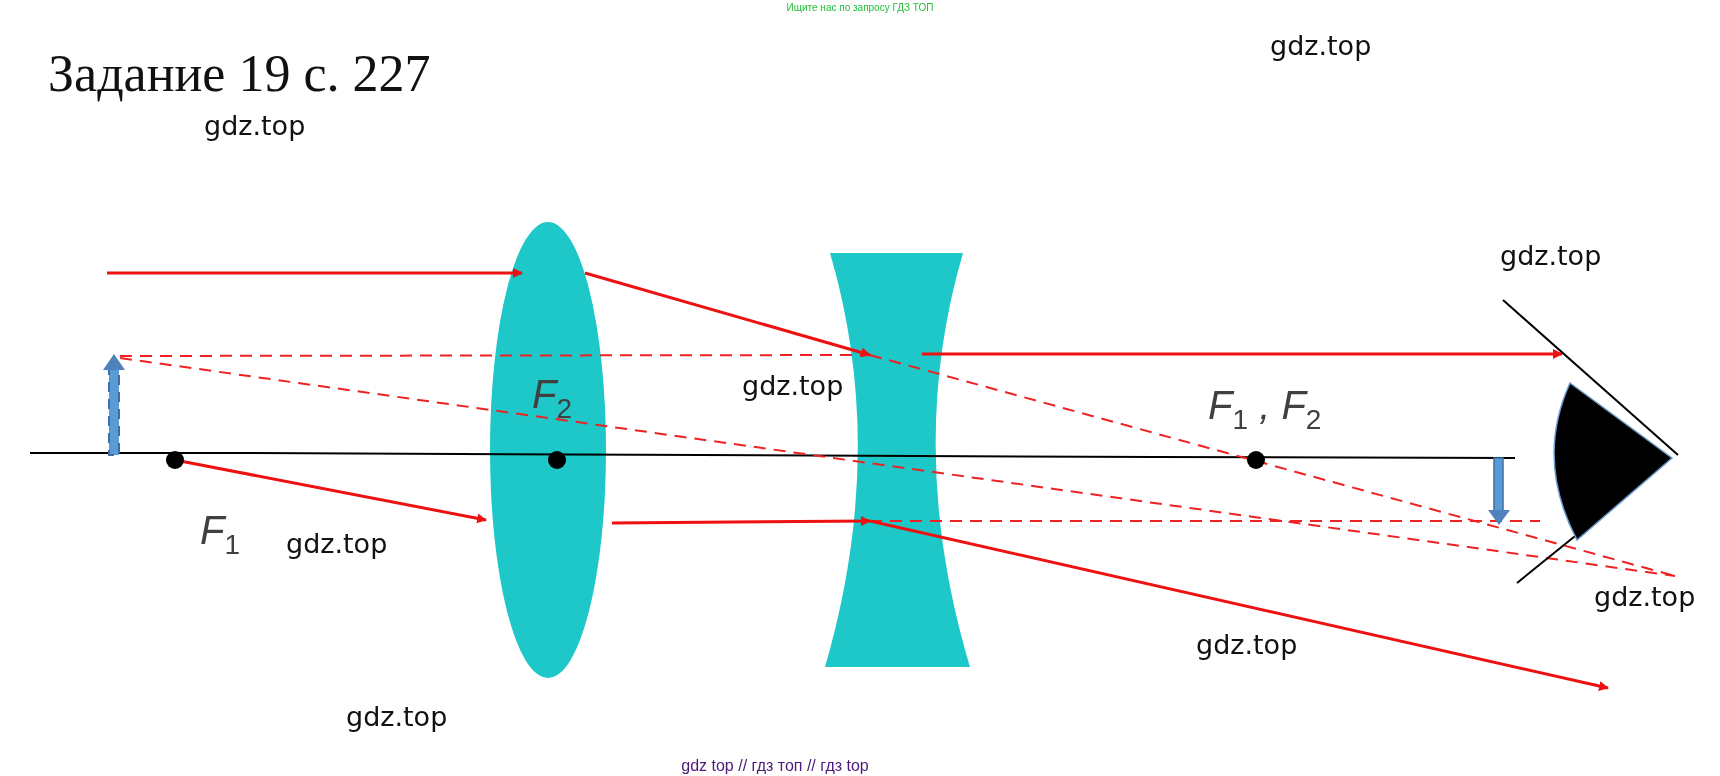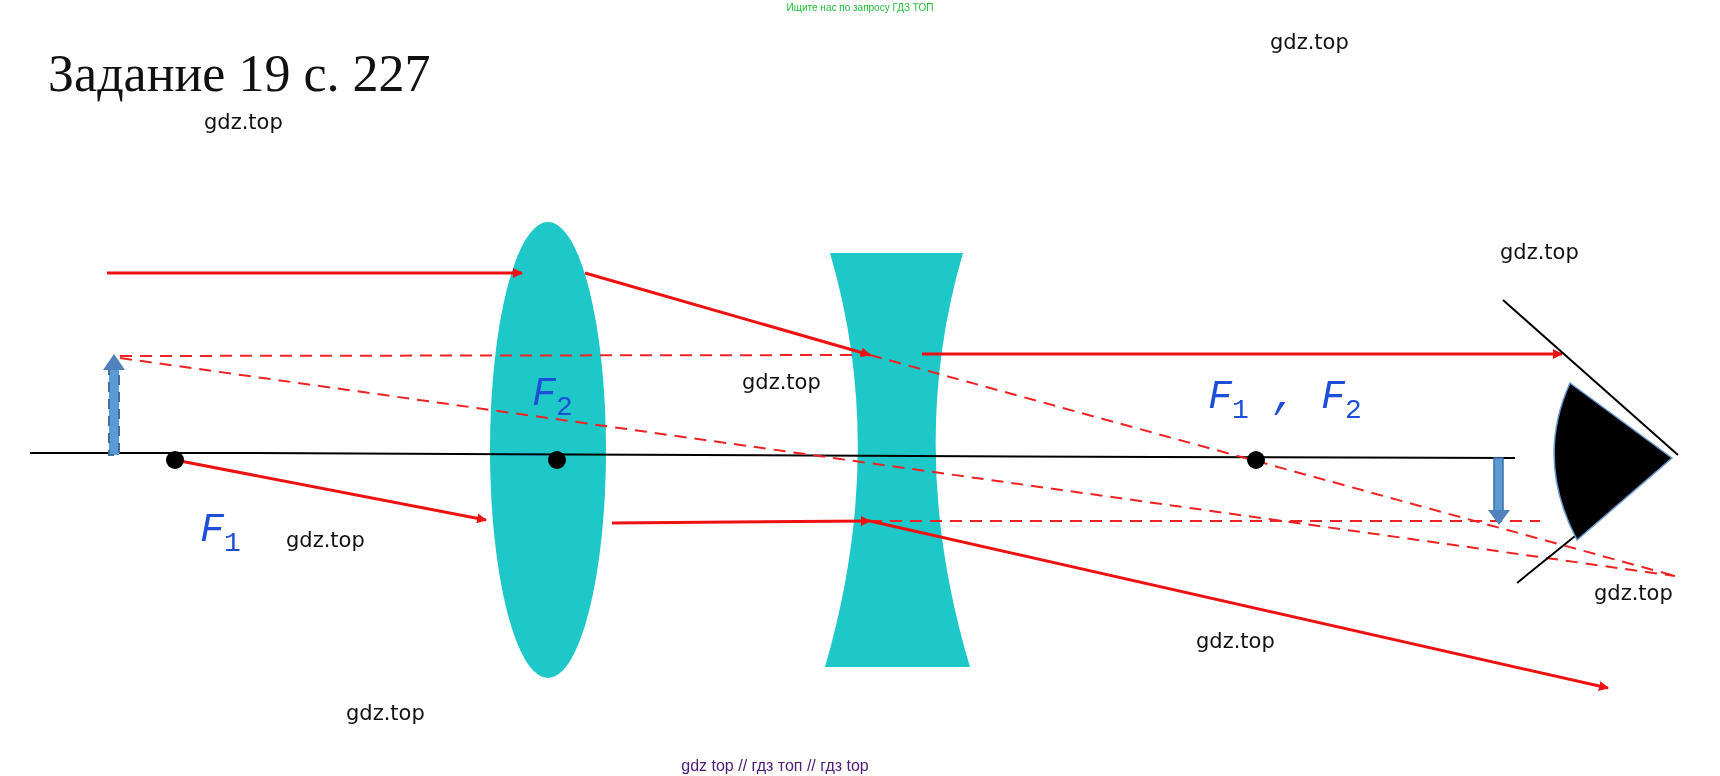--- a/index.html
+++ b/index.html
@@ -1,22 +1,22 @@
 <!DOCTYPE html>
 <html><head>
   <meta charset="utf-8">
   <style>
     html, body { margin: 0; padding: 0; background: #ffffff; }
     body { width: 1720px; height: 776px; position: relative; overflow: hidden; }
     .abs { position: absolute; }
     .top-banner { left: 0; width: 1720px; top: 2px; text-align: center; font-family: "Liberation Sans", sans-serif; font-size: 10px; color: #22c03a; }
     .title { left: 48px; top: 44px; font-family: "Liberation Serif", serif; font-size: 52px; color: #111; white-space: nowrap; }
-    .wm { font-family: "DejaVu Sans", sans-serif; font-size: 21px; color: #111; white-space: nowrap; }
+    .wm { font-family: "DejaVu Sans", sans-serif; font-size: 27px; color: #111; white-space: nowrap; }
     .footer { left: 0; width: 1550px; top: 757px; text-align: center; font-family: "Liberation Sans", sans-serif; font-size: 16px; color: #4b1a7a; }
-    .flabel { font-family: Liberation Mono, monospace; font-style: italic; font-size: 40px; color: #1d4ed8; white-space: nowrap; }
+    .flabel { font-family: Liberation Sans, sans-serif; font-style: italic; font-size: 40px; color: #404040; white-space: nowrap; }
     .flabel sub { font-style: normal; font-size: 28px; vertical-align: -10px; }
     svg { position: absolute; left: 0; top: 0; }
   </style>
 </head>
 <body>
 
 <div class="abs top-banner">Ищите нас по запросу ГДЗ ТОП</div>
 <div class="abs title">Задание 19 с. 227</div>
 
 <svg width="1720" height="776" viewBox="0 0 1720 776">
@@ -64,21 +64,21 @@
     <path d="M1570,383 L1672,458 L1577,540 Q1535,460 1570,383 Z" fill="#000" stroke="#6a9bd0" stroke-width="1.5"></path>
   </g>
 </svg>
 
 <div class="abs flabel" style="left:200px; top:508px;">
   <span>F</span><sub>1</sub>
 </div>
 <div class="abs flabel" style="left:532px; top:372px;">
   <span>F</span><sub>2</sub>
 </div>
-<div class="abs flabel" style="left:1208px; top:375px;">
+<div class="abs flabel" style="left:1208px; top:383px;">
   <span>F</span><sub>1</sub>
   <span>,</span>
   <span>F</span><sub>2</sub>
 </div>
 
 <div class="abs wm" style="left:1270px; top:30px;">gdz.top</div>
 <div class="abs wm" style="left:204px; top:110px;">gdz.top</div>
 <div class="abs wm" style="left:1500px; top:240px;">gdz.top</div>
 <div class="abs wm" style="left:742px; top:370px;">gdz.top</div>
 <div class="abs wm" style="left:286px; top:528px;">gdz.top</div>

